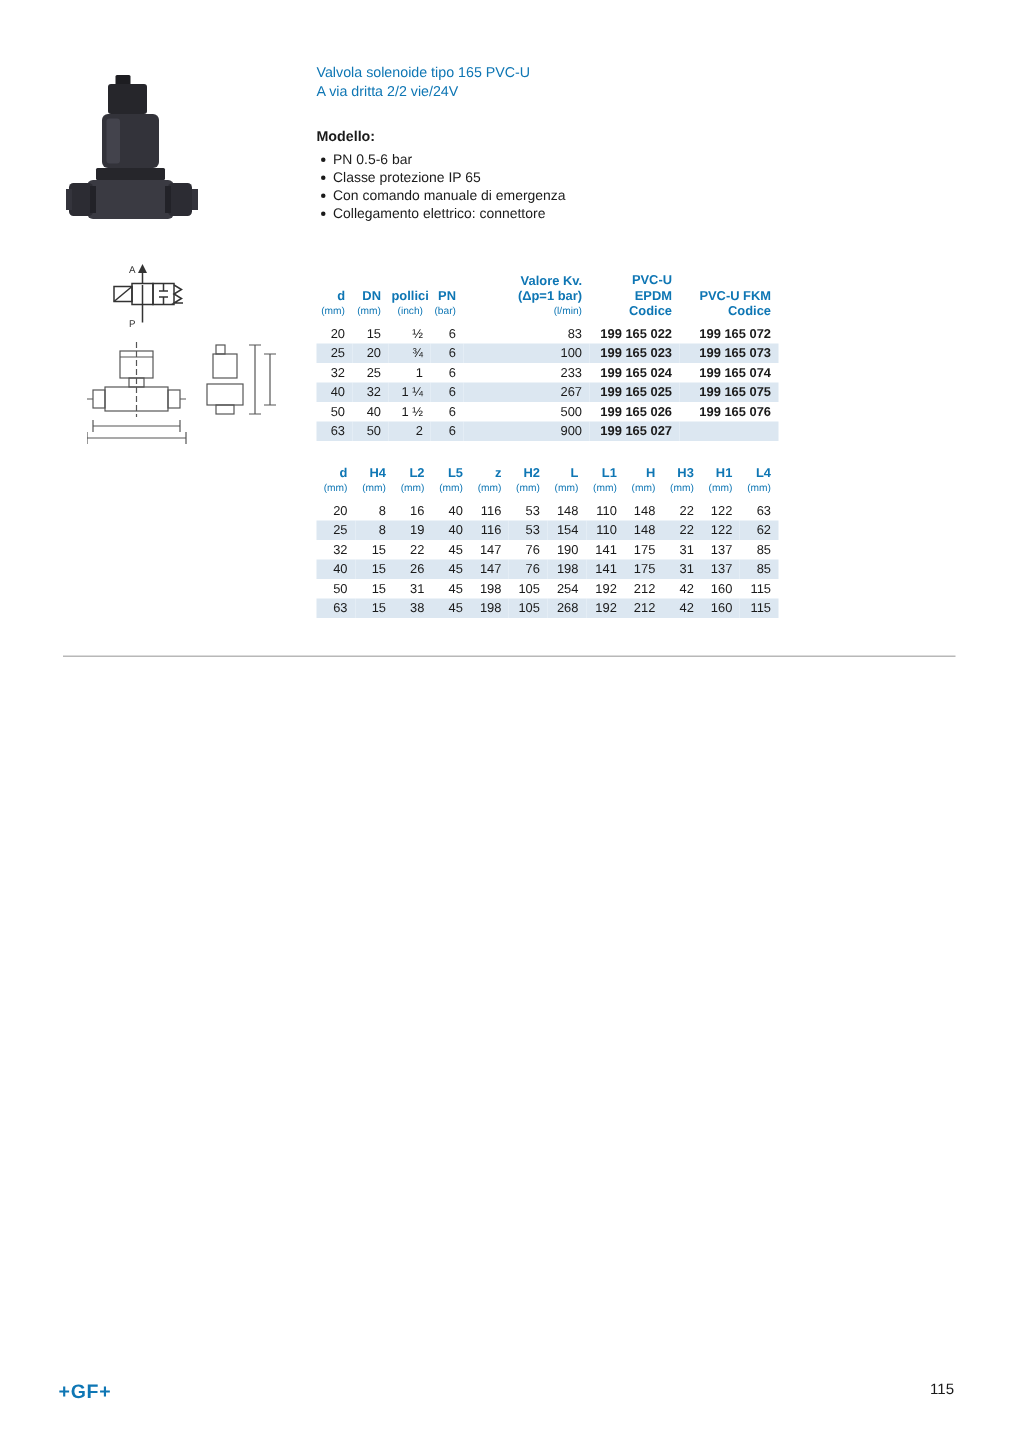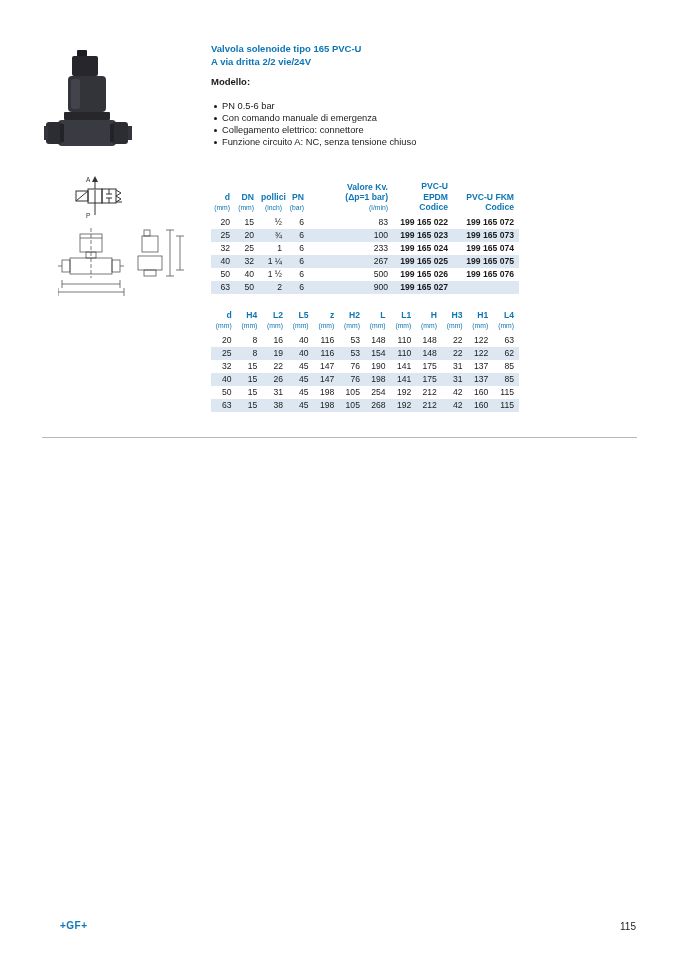--- a/index.html
+++ b/index.html
@@ -4,24 +4,24 @@
 <style>
   html,body{margin:0;padding:0;}
   body{
     width:678px;height:959px;position:relative;overflow:hidden;
     background:#ffffff;color:#1a1a1a;
     font-family:"Liberation Sans", sans-serif;
   }
   .abs{position:absolute;}
 
   
-  .title-block{left:211px;top:43px;color:#0e76b4;font-size:9.5px;font-weight:bold;line-height:1.35;}
-
-  
-  .model-heading{left:211px;top:76px;font-size:9.5px;font-weight:bold;}
+  .title-block{left:211px;top:43px;color:#0e76b4;font-size:9.5px;font-weight:normal;line-height:1.35;}
+
+  
+  .model-heading{left:211px;top:86px;font-size:9.5px;font-weight:bold;}
   ul.bullets{left:213px;top:100px;list-style:none;margin:0;padding:0;font-size:9.3px;line-height:1.3;}
   ul.bullets li{padding-left:9px;position:relative;white-space:nowrap;}
   ul.bullets li::before{content:"";position:absolute;left:1px;top:4.5px;width:3px;height:3px;border-radius:50%;background:#1a1a1a;}
 
   
   .fig{position:absolute;}
 
   
   table.spec{position:absolute;border-collapse:collapse;table-layout:fixed;font-size:8.6px;}
   #table1{left:211px;top:181px;width:308px;}
@@ -30,21 +30,21 @@
   .th-label{font-size:8.6px;line-height:1.25;white-space:nowrap;}
   .th-unit{font-size:6.8px;font-weight:normal;line-height:1.5;white-space:nowrap;}
   td{text-align:right;padding:1px 5px;height:11px;line-height:11px;white-space:nowrap;}
   tbody tr:nth-child(even){background:#dce7f1;}
   #table1 td:nth-child(6),#table1 td:nth-child(7){font-weight:bold;}
 
   
   .divider{left:42px;top:437px;width:595px;height:1px;background:#b8b8b8;}
 
   
-  .logo{left:60px;top:920px;color:#0e76b4;font-size:10px;font-weight:bold;letter-spacing:0.5px;}
+  .logo{left:39px;top:920px;color:#0e76b4;font-size:13px;font-weight:bold;letter-spacing:0.5px;}
   .page-number{right:42px;top:921px;font-size:10px;}
 
   svg text{font-family:"Liberation Sans", sans-serif;}
 </style>
 </head>
 <body>
 
 <div class="abs title-block">
   <div>Valvola solenoide tipo 165 PVC-U</div>
   <div>A via dritta 2/2 vie/24V</div>
@@ -119,23 +119,23 @@
       <line x1="122" y1="10" x2="122" y2="44"></line>
       <line x1="118" y1="10" x2="126" y2="10"></line>
       <line x1="118" y1="44" x2="126" y2="44"></line>
     </g>
   </svg>
 </div>
 
 <div class="abs model-heading">Modello:</div>
 <ul class="abs bullets">
     <li>PN 0.5-6 bar</li>
+    <li>Classe protezione IP 65</li>
     <li>Con comando manuale di emergenza</li>
     <li>Collegamento elettrico: connettore</li>
-    <li>Funzione circuito A: NC, senza tensione chiuso</li>
   </ul>
 
 <table class="spec" id="table1">
   <colgroup>
     <col style="width:24px">
       <col style="width:24px">
       <col style="width:28px">
       <col style="width:22px">
     <col style="width:84px">
       <col style="width:60px">

